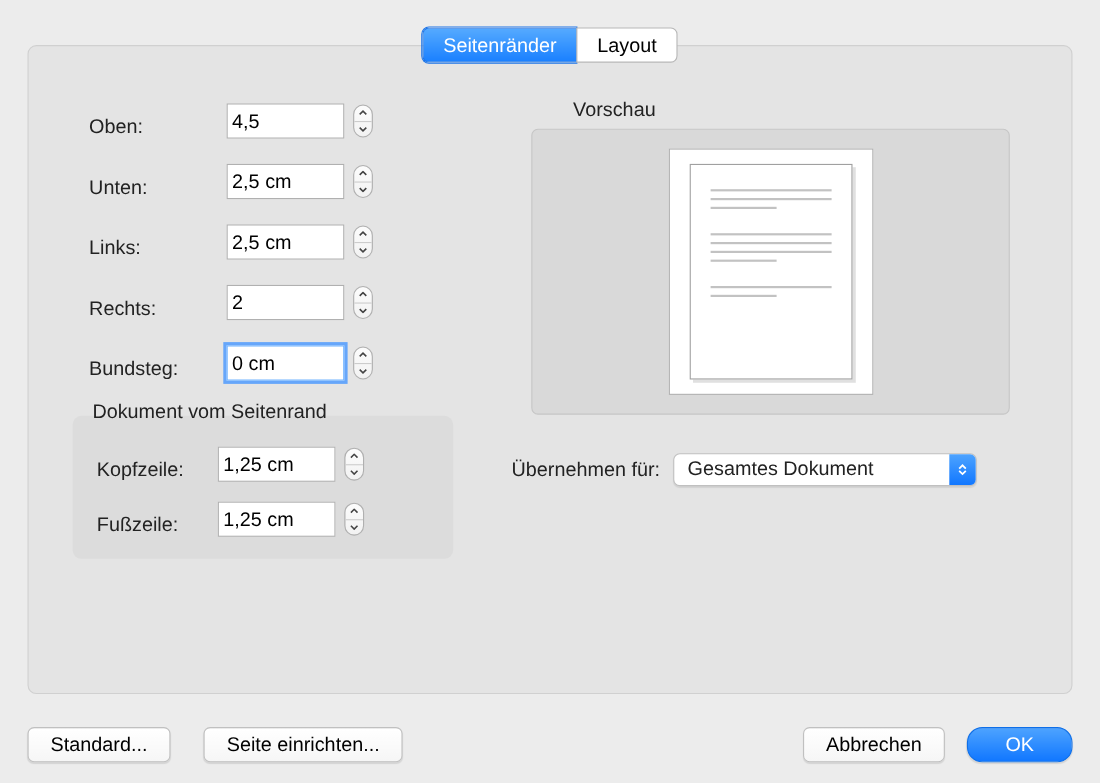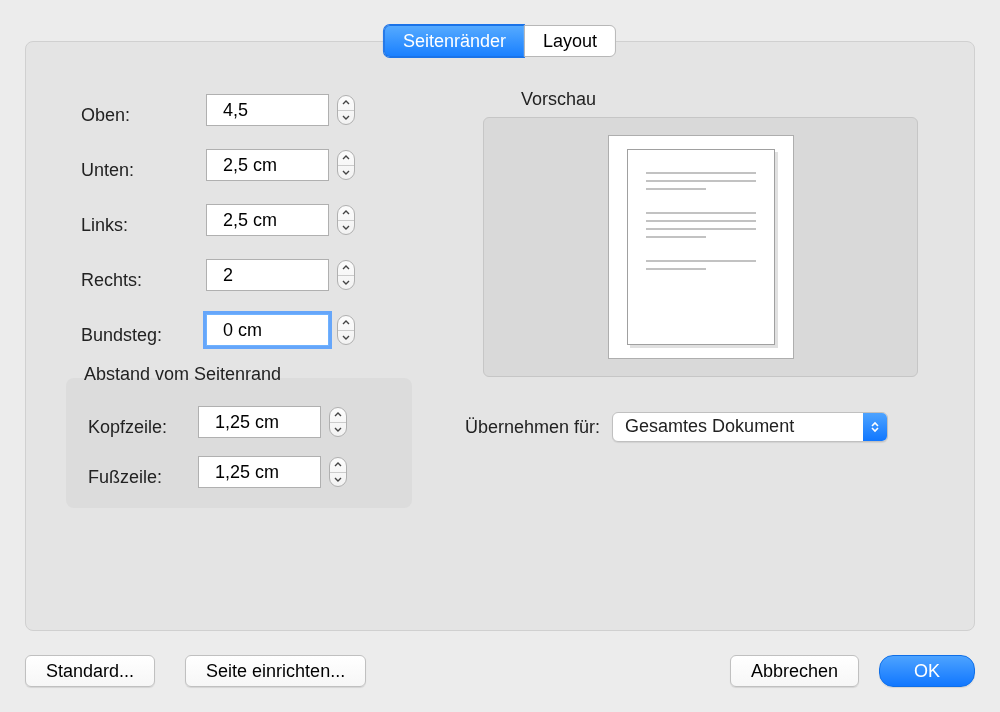--- a/index.html
+++ b/index.html
@@ -56,26 +56,26 @@
   
   .margins {
     position: absolute;
     left: 55px; top: 50px;
     width: 330px;
   }
   .row { display: flex; align-items: flex-end; height: 34px; margin-bottom: 21px; }
   .row label { width: 125px; font-size: 18px; }
   .field-wrap { display: flex; align-items: center; }
   .field {
-    width: 123px; height: 32px;
+    width: 107px; height: 32px;
     border: 1px solid #b0b0b0;
     background: #fff;
     font: inherit;
     font-size: 18px;
-    padding: 0 16px;
+    padding: 0 4px;
     outline: none;
   }
   .field.focus { box-shadow: 0 0 0 3px rgba(70,150,255,0.8); border-color:#6fb2ff; }
   .stepper {
     margin-left: 8px;
     width: 18px; height: 30px;
     display: flex; flex-direction: column;
     border: 1px solid #b0b0b0;
     border-radius: 9px;
     background: linear-gradient(#fcfcfc,#f2f2f2);
@@ -190,21 +190,21 @@
   }
   .popup .arrows svg { width: 10px; height: 6px; }
   .popup .arrows path { fill: none; stroke: #fff; stroke-width: 1.6; }
 
   
   .btnbar {
     position: absolute;
     left: 0; right: 0; bottom: 19px;
     height: 38px;
     padding: 0 25px;
-    display: flex; align-items: flex-start;
+    display: flex; align-items: flex-end;
   }
   .btn {
     height: 32px;
     padding: 0 20px;
     font: inherit;
     font-size: 18px;
     border: 1px solid #c0c0c0;
     border-radius: 6px;
     background: linear-gradient(#ffffff,#f6f6f6);
     box-shadow: 0 1px 1px rgba(0,0,0,0.1);
@@ -325,21 +325,21 @@
                   <path d="M1 1 L4 4 L7 1"></path>
                 </svg>
               </div>
           </div>
         </div>
       </div>
 
     </div>
 
     <div class="fieldset">
-      <span class="fieldset-legend">Abstand vom Seitenrand</span>
+      <span class="fieldset-legend">Dokument vom Seitenrand</span>
 
       <div class="row">
         <label>Kopfzeile:</label>
         <div class="field-wrap">
           <input class="field" value="1,25 cm" style="">
           <div class="stepper">
             <div class="stepper-half">
                 <svg viewBox="0 0 8 5">
                   <path d="M1 4 L4 1 L7 4"></path>
                 </svg>

